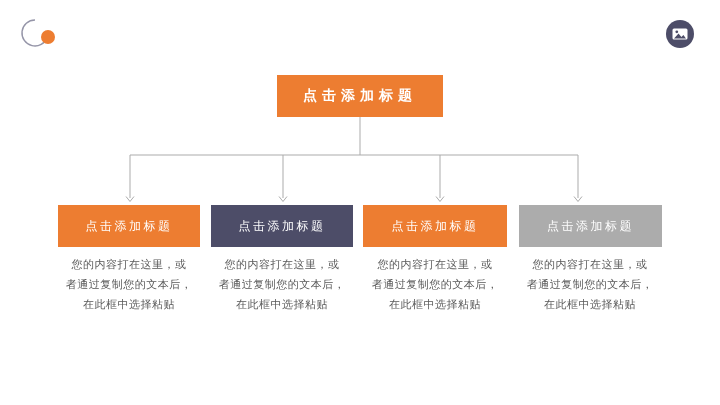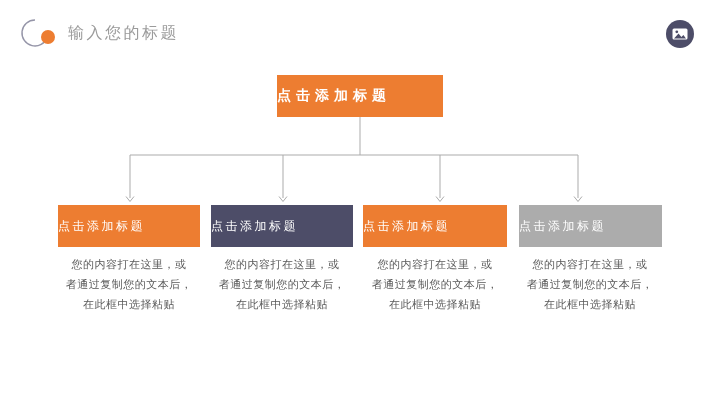--- a/index.html
+++ b/index.html
@@ -15,21 +15,21 @@
   .slide-title{
     position:absolute;left:68px;top:24px;
     font-size:16px;color:#9B9B9B;letter-spacing:2.5px;
     line-height:18px;white-space:nowrap;
   }
   .corner-btn{position:absolute;left:660px;top:14px;width:40px;height:40px;}
   
   .connectors{position:absolute;left:0;top:0;pointer-events:none;}
   
   .node{
-    position:absolute;display:flex;align-items:center;
+    position:absolute;display:flex;align-items:center;justify-content:center;
     color:#ffffff;box-sizing:border-box;
   }
   .root-box{
     left:277px;top:75px;width:166px;height:42px;
     font-size:14px;font-weight:700;letter-spacing:5px;
   }
   .child-box{
     top:205px;height:42px;
     font-size:12px;font-weight:400;letter-spacing:2.5px;
   }
@@ -53,21 +53,20 @@
 </head>
 <body>
 
 <div class="slide">
 
   <svg class="logo-svg" width="46" height="44" viewBox="0 0 46 44">
     <path d="M22 9 A13 13 0 1 0 34.2 26.4" fill="none" stroke-width="1.4" stroke="#9595A8"></path>
     <circle cx="35" cy="26" r="7" fill="#ED7D31"></circle>
   </svg>
 
-  <div class="slide-title">输入您的标题</div>
 
   <svg class="corner-btn" width="40" height="40" viewBox="0 0 40 40">
     <circle cx="20" cy="20" r="14" fill="#4D4D68"></circle>
     <g>
       <rect x="12.5" y="14.5" width="15" height="11" rx="1.5" fill="#ffffff"></rect>
       <circle cx="16.8" cy="17.8" r="1.4" fill="#4D4D68"></circle>
       <path d="M14 24.6 L18.5 19.6 L21.4 23 L23.4 21 L26 24.6 Z" fill="#4D4D68"></path>
     </g>
   </svg>
 

